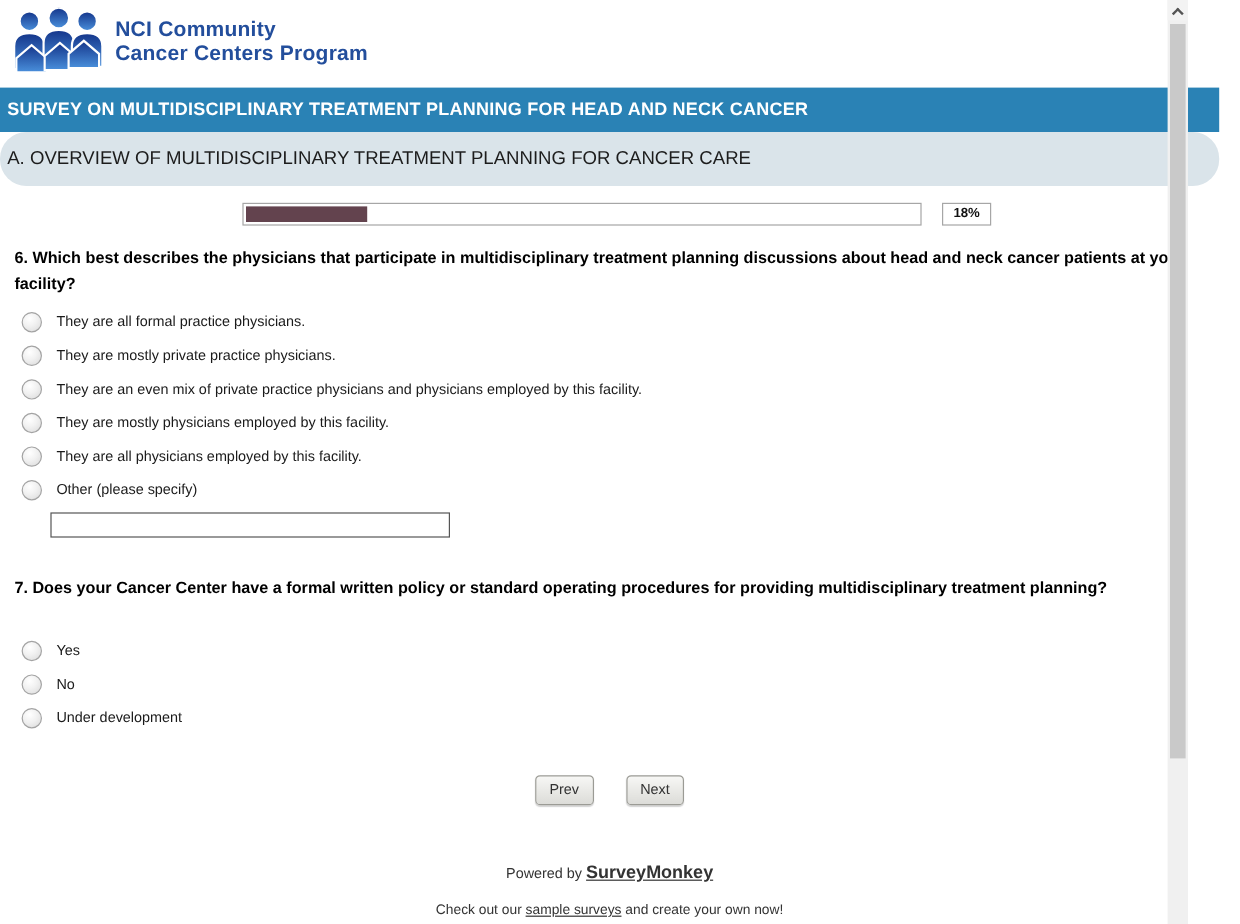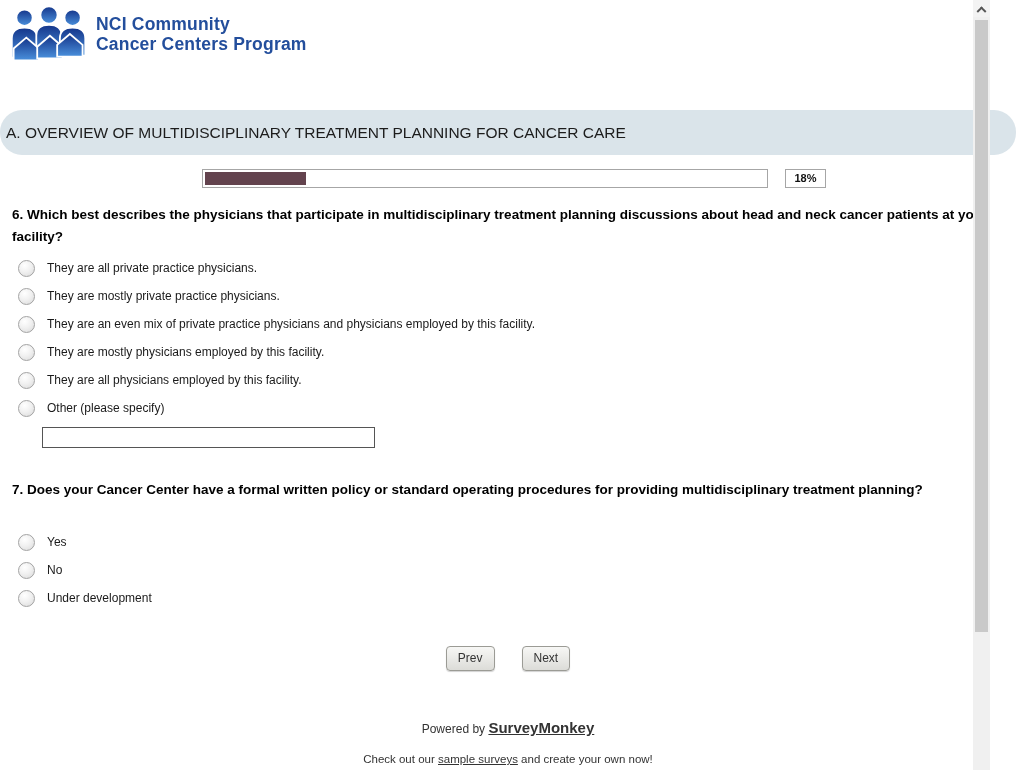--- a/index.html
+++ b/index.html
@@ -92,32 +92,33 @@
           <path d="M52,55 L52,42 L66,30 L80,42 L80,55 Z"></path>
         </g>
       </svg>
     </span>
     <div class="logo-text">
       <div>NCI Community</div>
       <div>Cancer Centers Program</div>
     </div>
   </div>
 
+  <div class="header-bar">SURVEY ON MULTIDISCIPLINARY TREATMENT PLANNING FOR HEAD AND NECK CANCER</div>
   <div class="section-bar">A. OVERVIEW OF MULTIDISCIPLINARY TREATMENT PLANNING FOR CANCER CARE</div>
 
   <div class="progress-track">
     <div class="progress-fill" style="width: 101.16px;"></div>
   </div>
   <div class="progress-label">18%</div>
 
   <div class="question q7">6. Which best describes the physicians that participate in multidisciplinary treatment planning discussions about head and neck cancer patients at your facility?</div>
   <div class="opts opts-q7">
     <div class="opt-row">
       <span class="radio"></span>
-      <span class="opt-label">They are all private practice physicians.</span>
+      <span class="opt-label">They are all formal practice physicians.</span>
     </div>
     <div class="opt-row">
       <span class="radio"></span>
       <span class="opt-label">They are mostly private practice physicians.</span>
     </div>
     <div class="opt-row">
       <span class="radio"></span>
       <span class="opt-label">They are an even mix of private practice physicians and physicians employed by this facility.</span>
     </div>
     <div class="opt-row">

